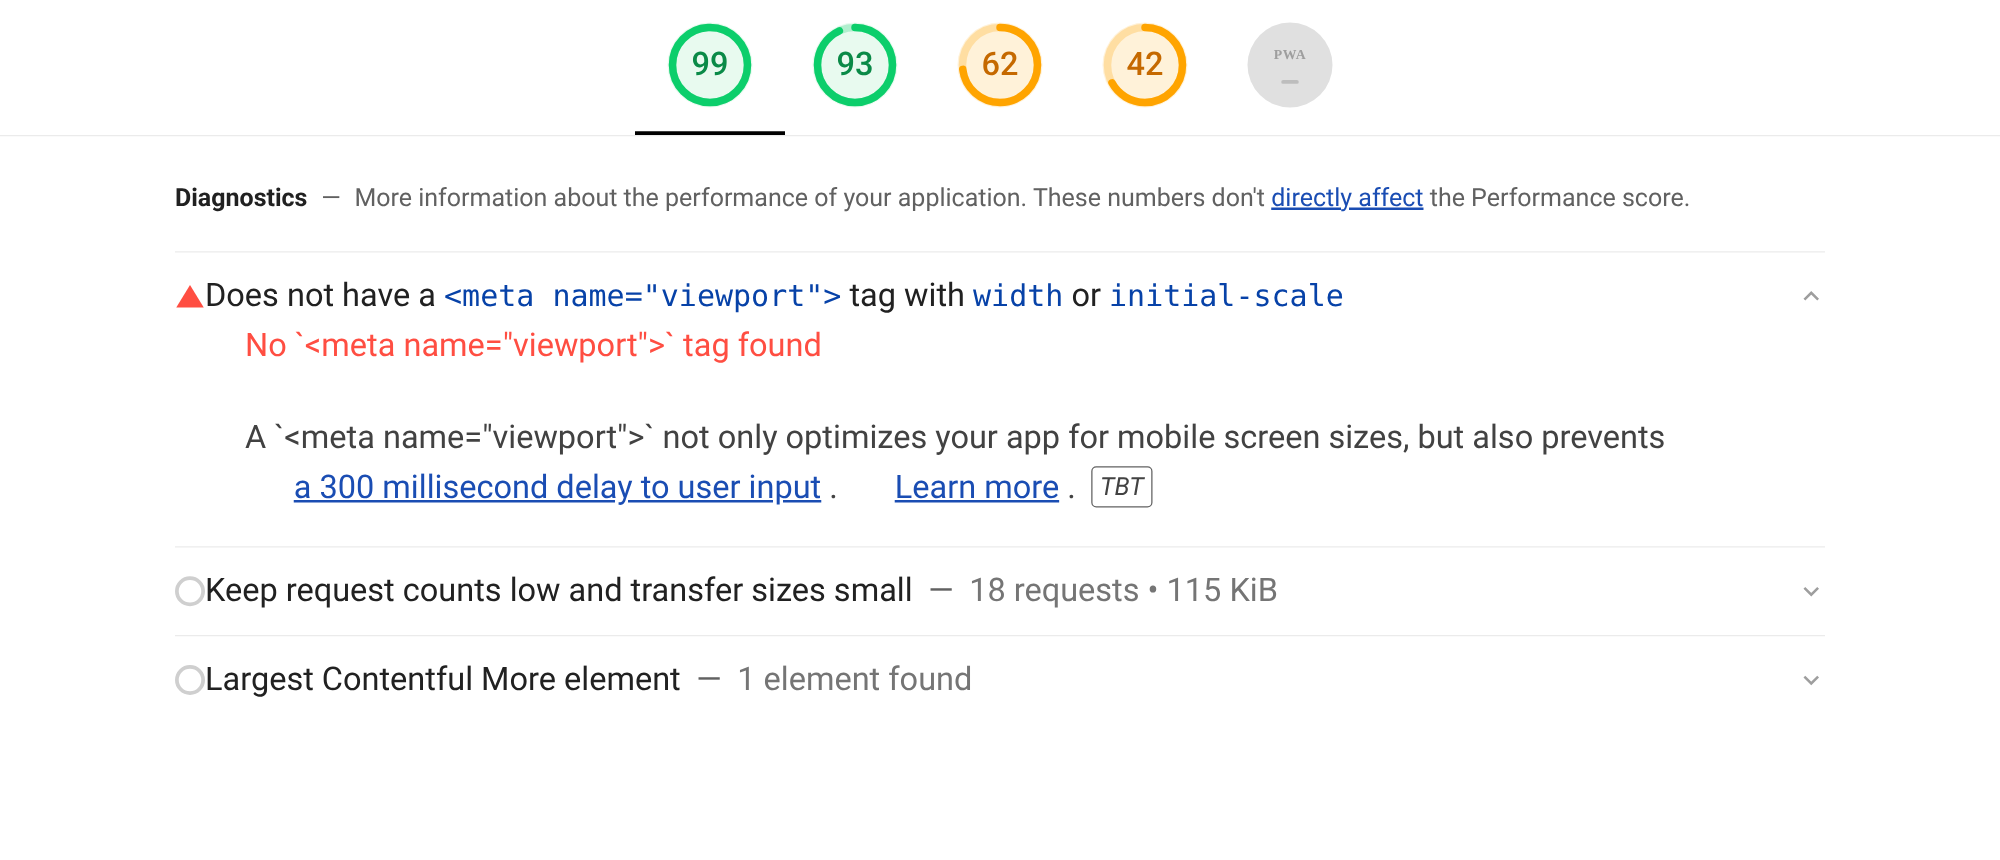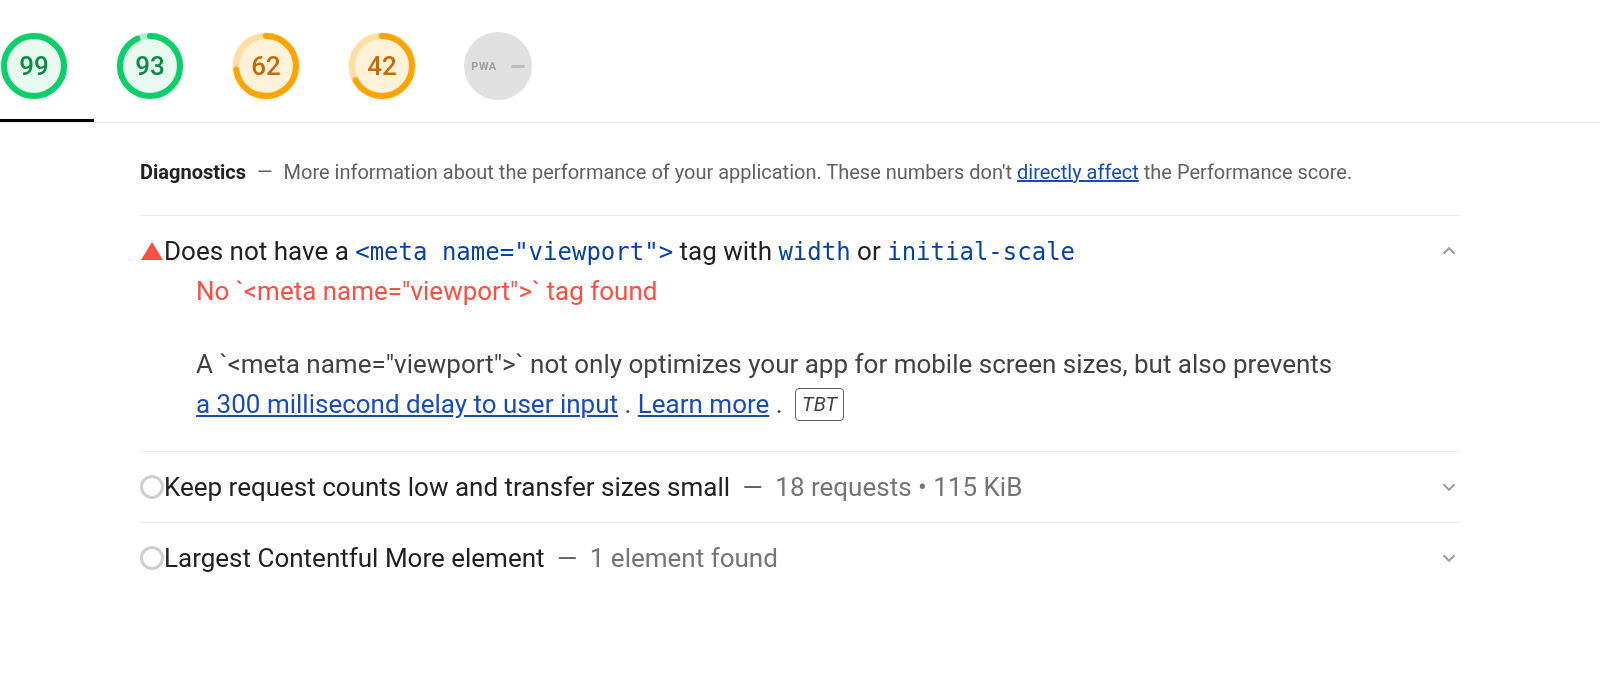--- a/index.html
+++ b/index.html
@@ -24,39 +24,39 @@
   width:1600px;
   height:688px;
   overflow:hidden;
   font-size:24px;
   -webkit-font-smoothing:antialiased;
 }
 .report{width:1600px;margin:0 auto;}
 
 
 .scores{
-  display:flex;justify-content:flex-start;gap:48px;
-  padding:32px 0 22px;
+  display:flex;justify-content:center;gap:48px;
+  padding:18px 0 22px;
   border-bottom:1px solid var(--hair);
 }
 .gauge{
   position:relative;width:68px;height:68px;border-radius:50%;
   display:flex;align-items:center;justify-content:center;
   font-weight:500;font-size:26px;
 }
 .gauge svg{position:absolute;inset:0;transform:rotate(-90deg);}
 .gauge-bg{fill:none;stroke-width:6;opacity:.25;}
 .gauge-fg{fill:none;stroke-width:6;stroke-linecap:round;}
 .gauge-green{background:var(--green-bg);color:#0a8a47;}
 .gauge-green .gauge-bg{stroke:var(--green);}
 .gauge-green .gauge-fg{stroke:var(--green);}
 .gauge-orange{background:var(--orange-bg);color:#c56900;}
 .gauge-orange .gauge-bg{stroke:var(--orange);}
 .gauge-orange .gauge-fg{stroke:var(--orange);}
-.gauge-grey{background:var(--grey);color:var(--grey-text);flex-direction:row;gap:14px;}
+.gauge-grey{background:var(--grey);color:var(--grey-text);flex-direction:column;gap:14px;font-family:Liberation Serif, serif;}
 .gauge-grey .pwa-label{font-size:11px;font-weight:700;letter-spacing:.5px;color:#9e9e9e;}
 .gauge-grey .pwa-dash{width:14px;height:3px;background:#bdbdbd;border-radius:2px;}
 
 .tab-underline{position:absolute;left:50%;transform:translateX(-50%);bottom:-22px;width:120px;height:3px;background:#000;}
 .gauge-wrap{position:relative;}
 
 
 .container{width:1320px;margin:0 auto;padding-top:34px;}
 .section-heading{font-size:20px;line-height:1.5;color:var(--muted);}
 .section-heading b{color:var(--text);font-weight:700;}
@@ -77,21 +77,21 @@
 .audit-title .muted{color:var(--muted2);}
 .audit-title code{font-family:ui-monospace,SFMono-Regular,Menlo,Consolas,monospace;color:var(--code);font-size:24px;}
 .chev{width:22px;height:22px;color:#9e9e9e;flex:0 0 auto;}
 .chev svg{display:block;}
 
 .audit-sub{margin:10px 0 0 56px;color:var(--red);font-size:26px;}
 .audit-desc{
   margin:38px 0 6px 56px;font-size:26px;color:#424242;line-height:1.55;
   max-width:1150px;
 }
-.audit-desc a{color:var(--link);text-decoration:underline;}
+.audit-desc a{color:var(--link);text-decoration:underline;margin-left:39px;}
 .badge{
   display:inline-block;border:1.5px solid #616161;border-radius:4px;
   padding:0 6px;font-size:20px;color:#424242;margin-left:6px;position:relative;top:-2px;font-style:italic;
 }
 </style>
 </head>
 <body>
 
 <div class="report">
 

